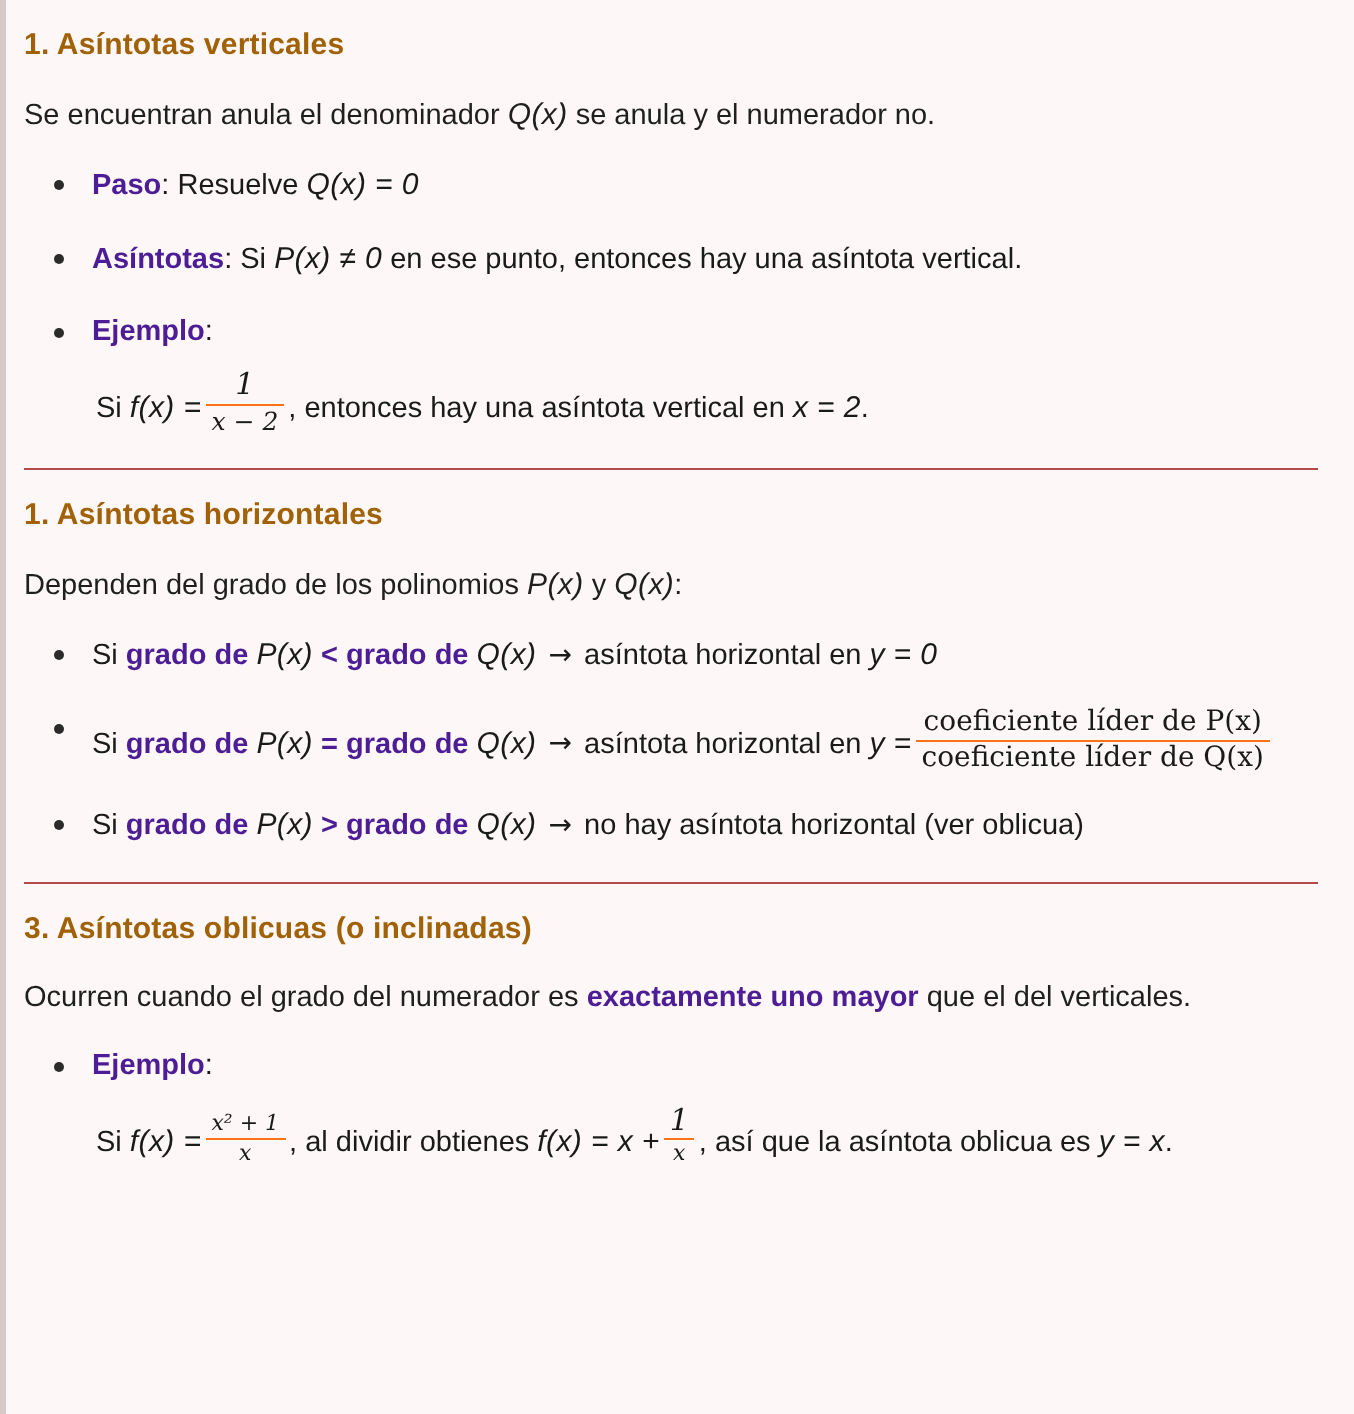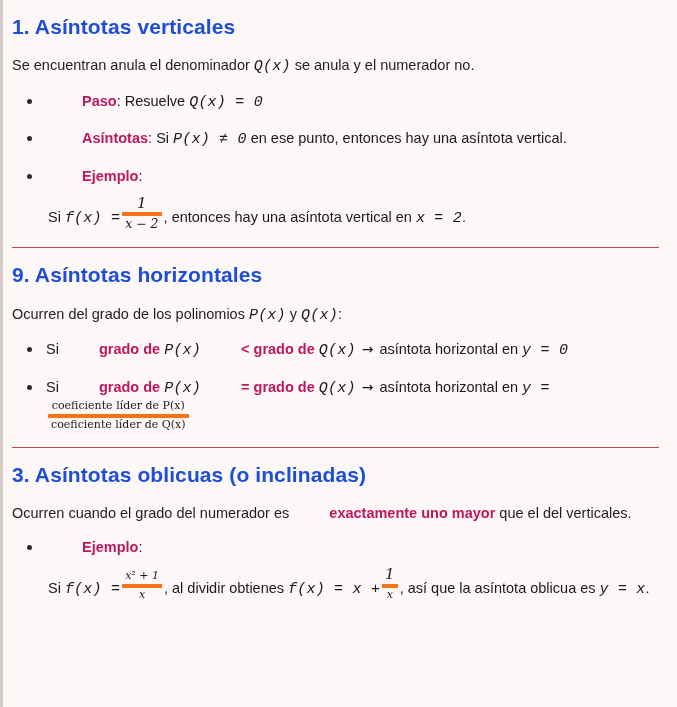--- a/index.html
+++ b/index.html
@@ -31,23 +31,23 @@
     background: #d8c9c9;
   }
   .content {
     padding: 0 18px 0 12px;
     box-sizing: border-box;
   }
   .section {
     padding-top: 4px;
   }
   h2.sec-title {
-    font-size: 21px;
+    font-size: 15px;
     font-weight: bold;
-    color: #1d4ed8;
+    color: #a16207;
     margin: 9px 0 0 0;
     line-height: 1.35;
     letter-spacing: 0.1px;
   }
   p.para {
     margin: 14px 0 0 0;
     line-height: 1.5;
     color: #1f1f1f;
   }
   ul.bullets {
@@ -75,31 +75,30 @@
     border-radius: 50%;
   }
   .sub-line {
     display: block;
     margin-top: 7px;
     margin-left: 2px;
     line-height: 1.6;
   }
   b, .b {
     font-weight: bold;
-    color: #be185d;
-    margin-left: 36px;
+    color: #4c1d95;
   }
   .divider {
     height: 0;
     border-top: 1px solid #b44b4b;
     margin: 16px 0 0 0;
   }
   
   .m {
-    font-family: Liberation Mono, monospace;
+    font-family: Liberation Sans, sans-serif;
     font-style: italic;
     font-size: 15px;
     letter-spacing: 0.2px;
   }
   .mup {
     font-family: "DejaVu Serif", serif;
     font-style: normal;
     font-size: 15px;
   }
   .frac {
@@ -111,30 +110,30 @@
     line-height: 1.12;
     margin: 0 2px;
   }
   .frac .num {
     display: block;
     padding: 0 3px 1px 3px;
     font-style: italic;
   }
   .frac .den {
     display: block;
-    border-top: 4px solid #f97316;
+    border-top: 1px solid #f97316;
     padding: 1px 3px 0 3px;
     font-style: italic;
   }
   .frac.small {
     font-size: 11px;
     vertical-align: -0.48em;
   }
   .frac.txt {
-    font-size: 11px;
+    font-size: 14px;
     vertical-align: -0.5em;
   }
   .frac.txt .num, .frac.txt .den {
     font-style: normal;
     font-family: "DejaVu Serif", serif;
   }
   .arrow {
     font-family: "DejaVu Sans", sans-serif;
     font-size: 14px;
     padding: 0 2px;
@@ -169,35 +168,38 @@
           <span class="sub-line">
             <span>Si </span><span class="m">f(x) =</span><span class="frac"><span class="num mup">1</span><span class="den">x − 2</span></span><span>, entonces hay una asíntota vertical en </span><span class="m">x = 2</span><span>.</span>
           </span>
         </li>
       </ul>
 
       <div class="divider"></div>
     </div>
 
     <div class="section">
-      <h2 class="sec-title">9. Asíntotas horizontales</h2>
+      <h2 class="sec-title">1. Asíntotas horizontales</h2>
 
       <p class="para">
-        <span>Ocurren del grado de los polinomios </span><span class="m">P(x)</span><span> y </span><span class="m">Q(x)</span><span>:</span>
+        <span>Dependen del grado de los polinomios </span><span class="m">P(x)</span><span> y </span><span class="m">Q(x)</span><span>:</span>
       </p>
 
       <ul class="bullets">
         <li>
           <span>Si </span><b>grado de </b><span class="m">P(x)</span><b> &lt; grado de </b><span class="m">Q(x)</span> <span class="arrow">→</span><span> asíntota horizontal en </span><span class="m">y = 0</span>
         </li>
 
         <li>
           <span>Si </span><b>grado de </b><span class="m">P(x)</span><b> = grado de </b><span class="m">Q(x)</span> <span class="arrow">→</span><span> asíntota horizontal en </span><span class="m">y =</span><span class="frac txt"><span class="num">coeficiente líder de P(x)</span><span class="den">coeficiente líder de Q(x)</span></span>
         </li>
 
+        <li>
+          <span>Si </span><b>grado de </b><span class="m">P(x)</span><b> &gt; grado de </b><span class="m">Q(x)</span> <span class="arrow">→</span><span> no hay asíntota horizontal (ver oblicua)</span>
+        </li>
       </ul>
 
       <div class="divider"></div>
     </div>
 
     <div class="section">
       <h2 class="sec-title">3. Asíntotas oblicuas (o inclinadas)</h2>
 
       <p class="para">
         <span>Ocurren cuando el grado del numerador es </span><b>exactamente uno mayor</b><span> que el del verticales.</span>

